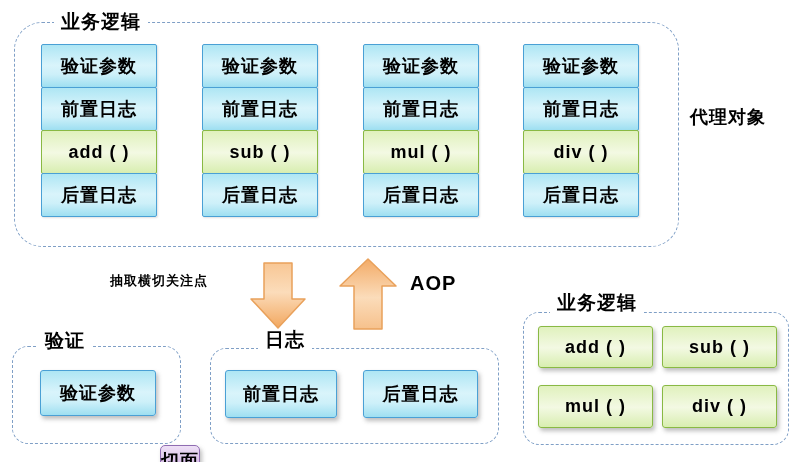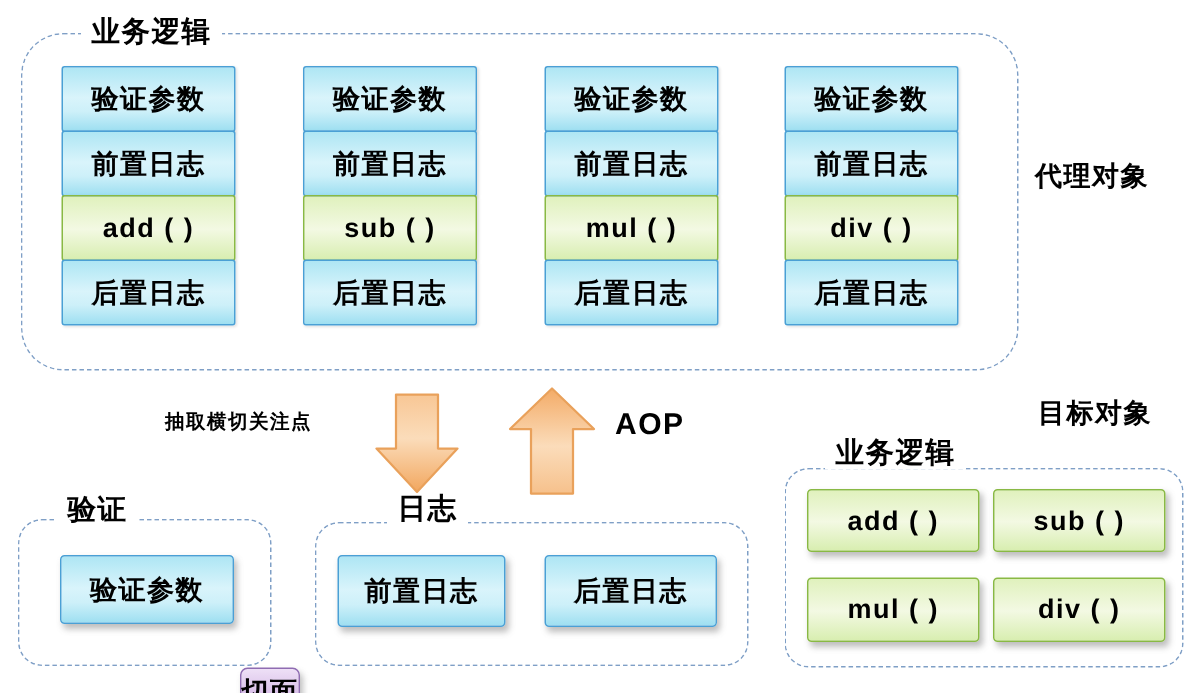--- a/index.html
+++ b/index.html
@@ -113,21 +113,20 @@
   <div class="group-label" style="left:38px;top:330px;">验证</div>
   <div class="box cyan" style="left:40px;top:370px;width:116px;height:46px;">验证参数</div>
 
   <div class="dashed-rect" style="left:210px;top:348px;width:287px;height:94px;border-radius:16px;"></div>
   <div class="group-label" style="left:222px;top:329px;margin-left:36px;">日志</div>
   <div class="box cyan" style="left:225px;top:370px;width:112px;height:48px;">前置日志</div>
   <div class="box cyan" style="left:363px;top:370px;width:115px;height:48px;">后置日志</div>
 
   <div class="box purple" style="left:160px;top:418px;width:40px;height:32px;border-radius:5px;z-index:6;margin-top:27px;">切面</div>
 
-  <div class="side-label" style="left:692px;top:263px;">目标对象</div>
   <div class="dashed-rect" style="left:523px;top:312px;width:264px;height:131px;border-radius:16px;"></div>
   <div class="group-label" style="left:550px;top:292px;">业务逻辑</div>
   <div class="box green" style="left:538px;top:326px;width:115px;height:42px;">add ( )</div>
   <div class="box green" style="left:662px;top:326px;width:115px;height:42px;">sub ( )</div>
   <div class="box green" style="left:538px;top:385px;width:115px;height:43px;">mul ( )</div>
   <div class="box green" style="left:662px;top:385px;width:115px;height:43px;">div ( )</div>
 
 </div>
 
 </body></html>

